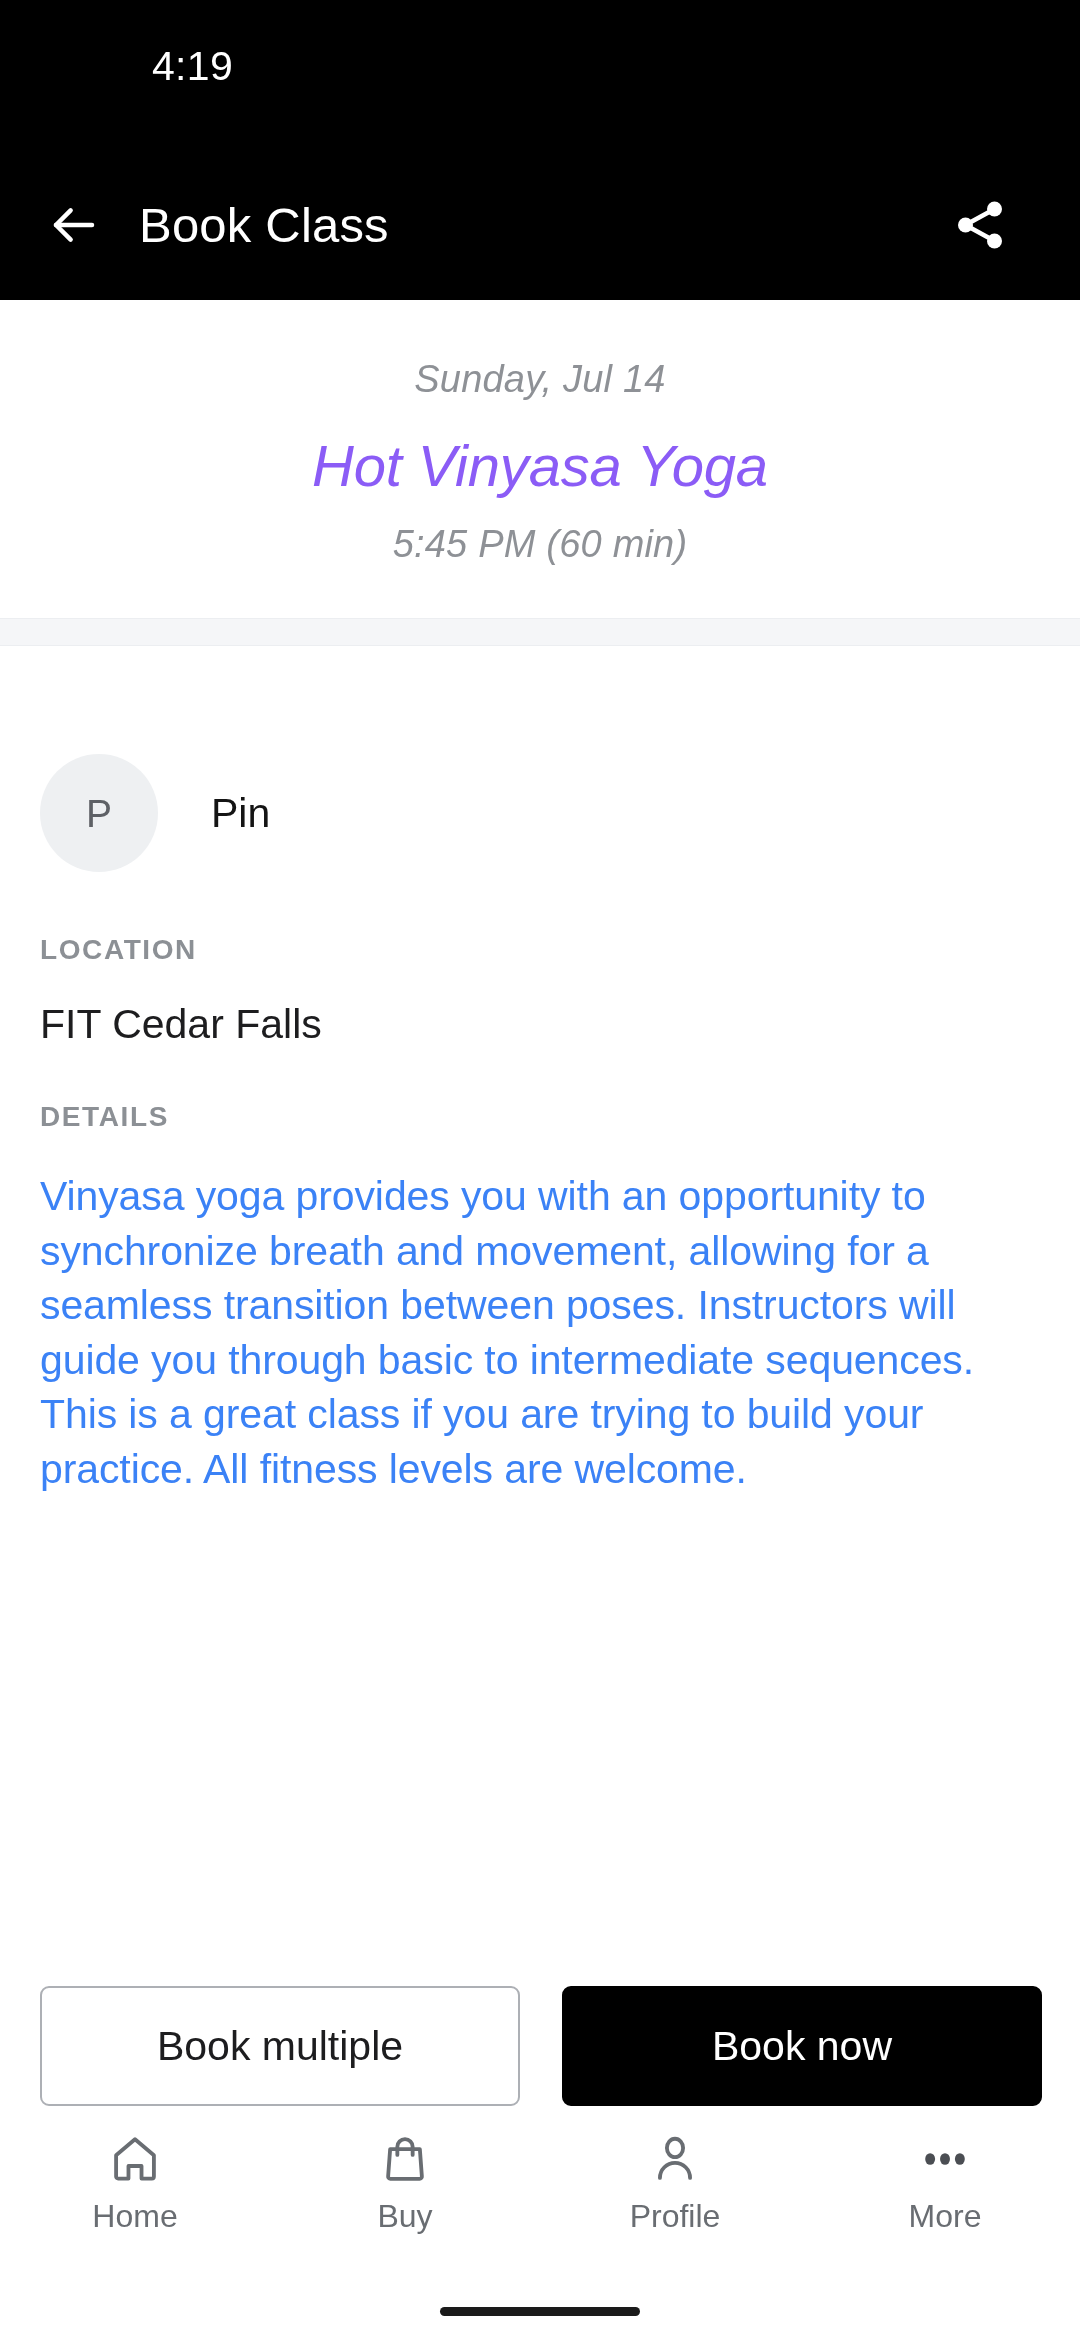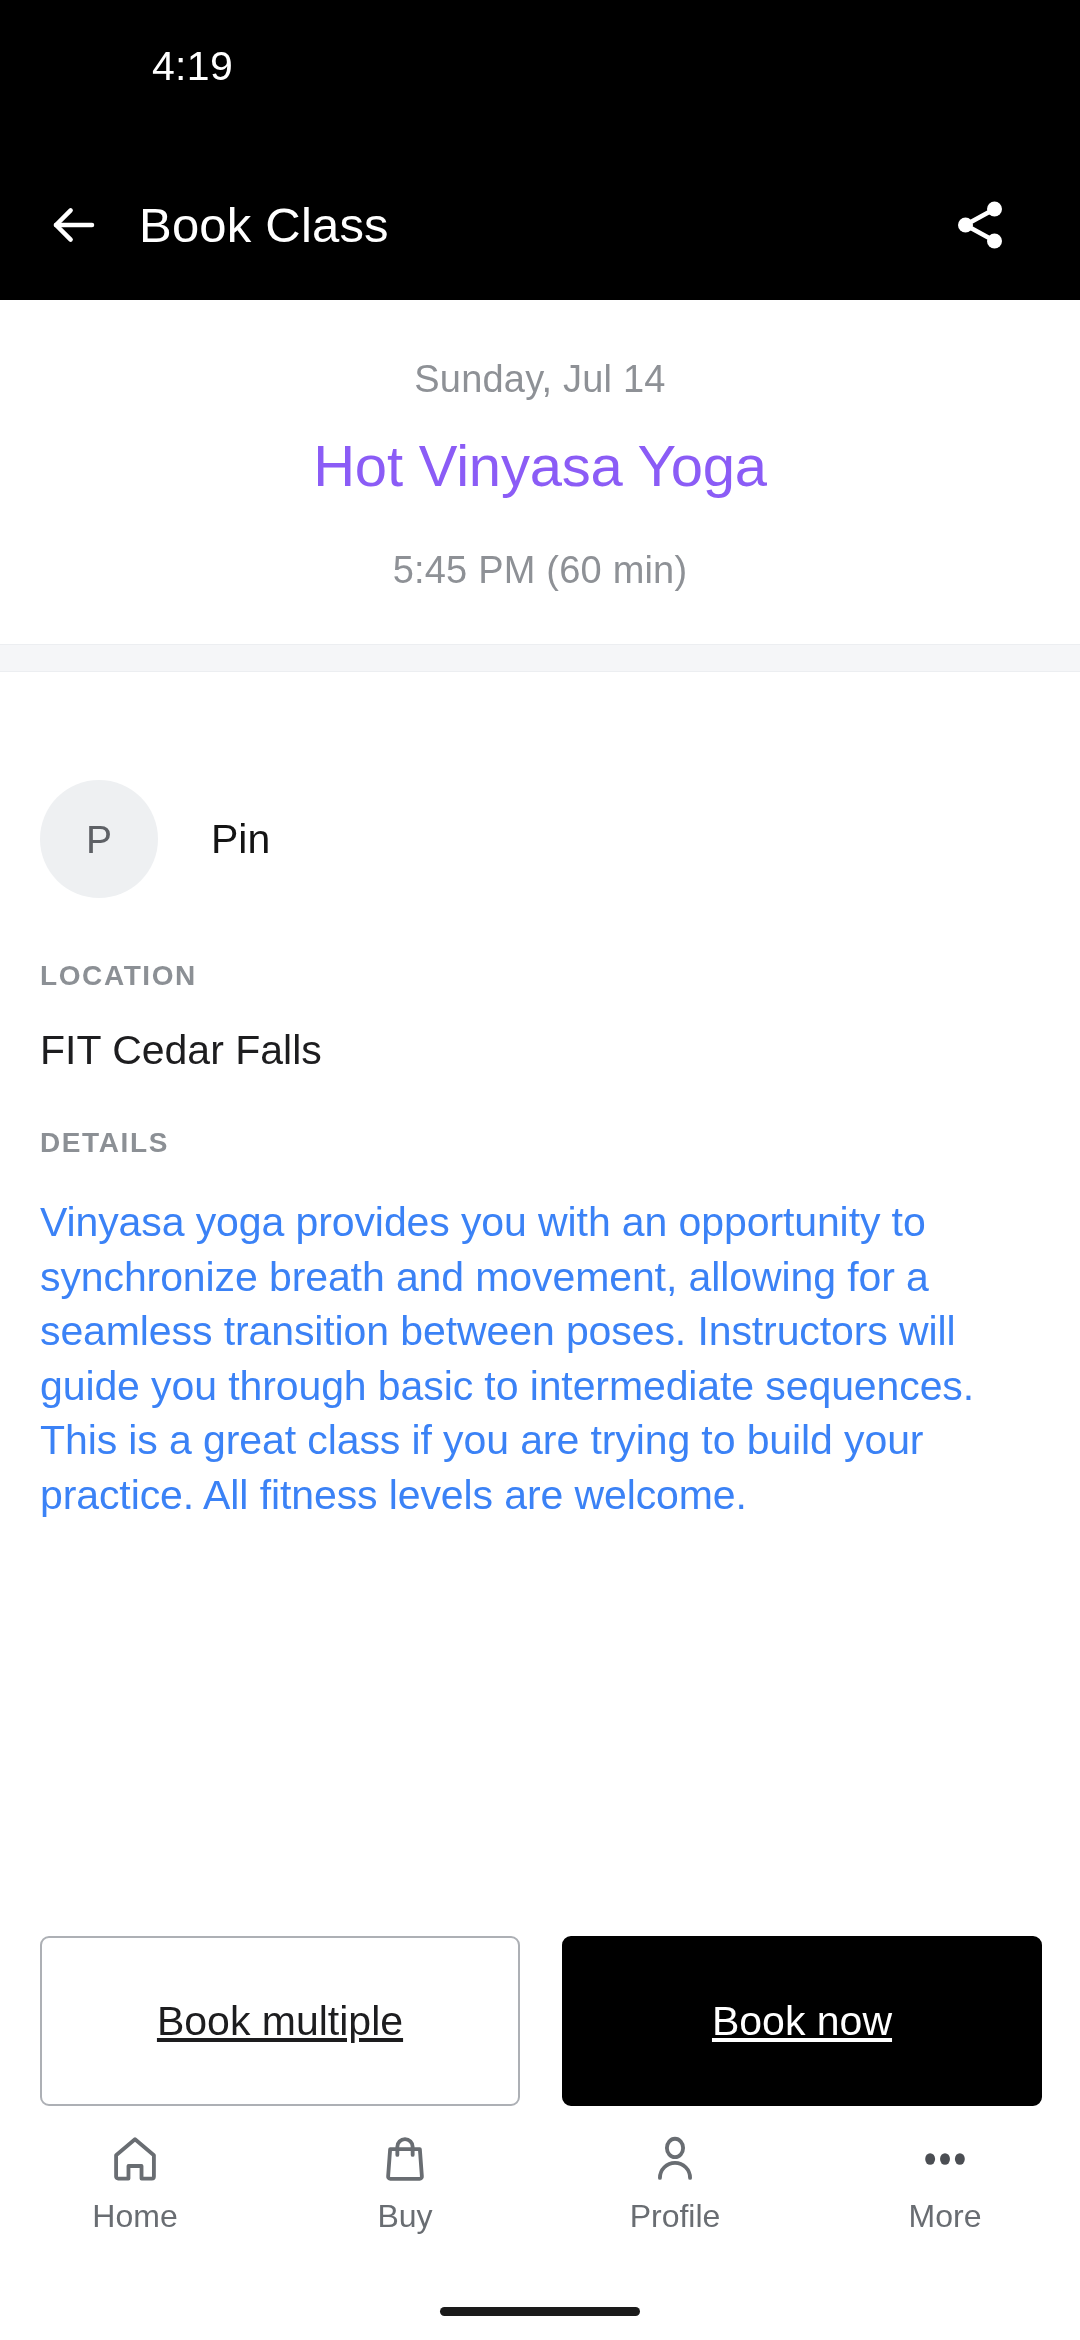--- a/index.html
+++ b/index.html
@@ -72,38 +72,39 @@
     align-items: center;
     justify-content: center;
     cursor: pointer;
   }
 
   
   .class-header {
     background: #ffffff;
     padding: 58px 40px 52px;
     text-align: center;
+    font-style: italic;
   }
   .class-date {
     font-size: 38px;
     color: #8e9196;
     line-height: 1.15;
     letter-spacing: 0.2px;
   }
   .class-title {
     font-size: 58px;
     color: #8b5cf6;
     margin-top: 32px;
     line-height: 1.12;
     letter-spacing: -0.2px;
   }
   .class-time {
     font-size: 38px;
     color: #8e9196;
-    margin-top: 50px;
+    margin-top: 24px;
     line-height: 1.15;
     letter-spacing: 0.2px;
   }
 
   
   .separator-band {
     height: 28px;
     background: #f5f6f8;
     border-top: 1px solid #eceef1;
     border-bottom: 1px solid #eceef1;
@@ -171,29 +172,28 @@
   }
 
   
   .actions {
     display: flex;
     gap: 42px;
     padding: 0 40px;
     margin-top: 52px;
   }
   .btn {
-    height: 170px;
+    height: 120px;
     border-radius: 9px;
     display: flex;
     align-items: center;
     justify-content: center;
     font-size: 41px;
     cursor: pointer;
     line-height: 1;
-    text-decoration: underline;
   }
   .btn-outline {
     flex: 0 0 480px;
     background: #ffffff;
     border: 2px solid #adb0b5;
     color: #1d1d1f;
   }
   .btn-filled {
     flex: 0 0 480px;
     background: #000000;

